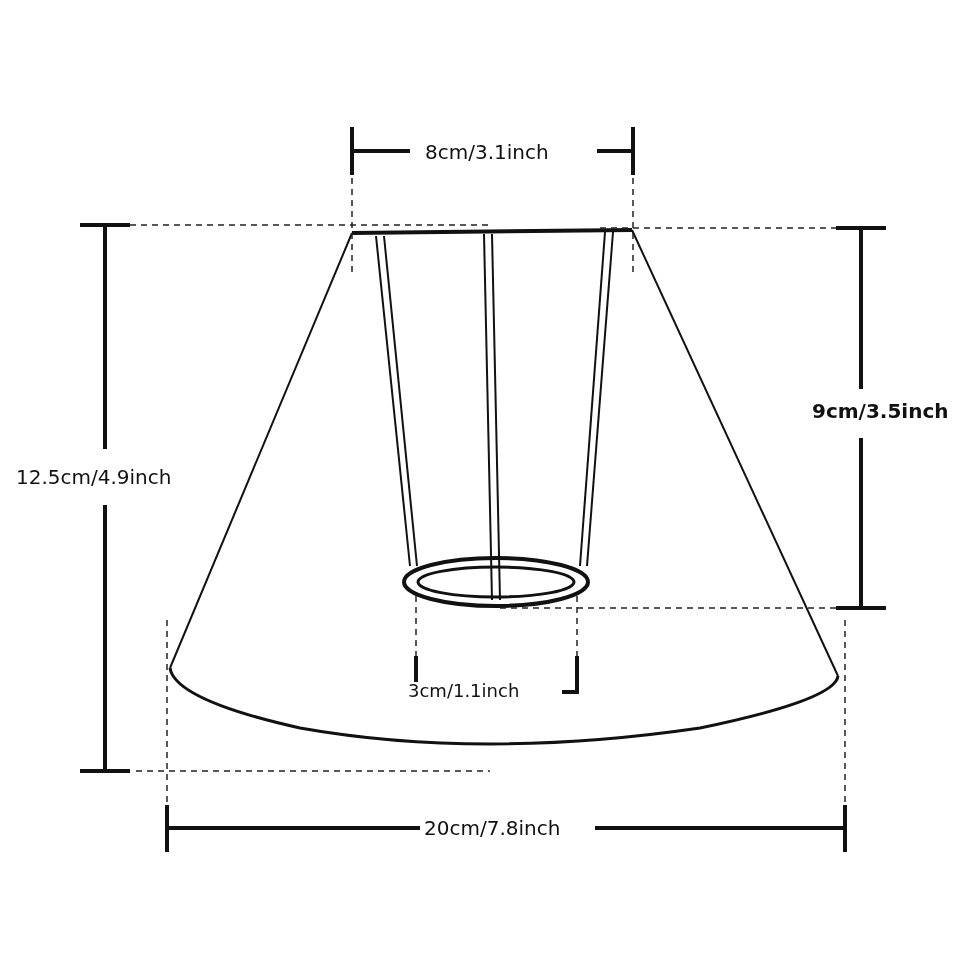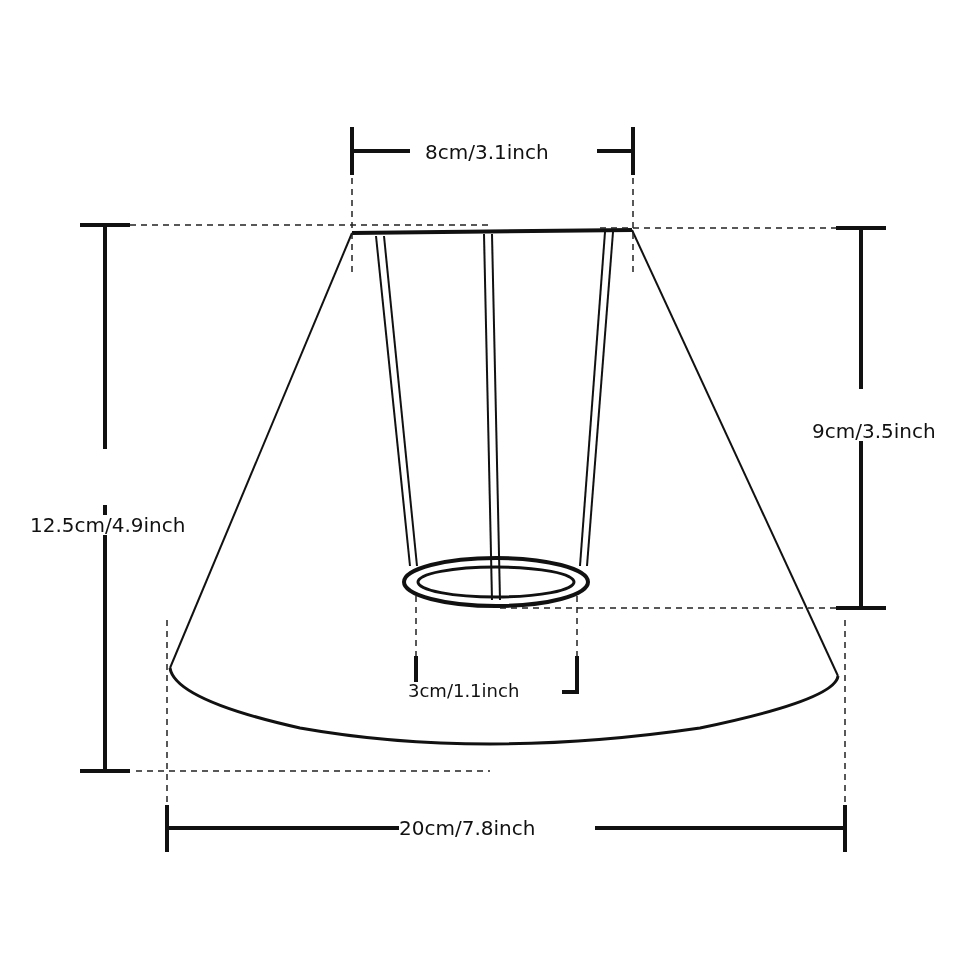--- a/index.html
+++ b/index.html
@@ -67,17 +67,17 @@
         <path d="M577 656 L577 692 L562 692"></path>
 
       <path d="M167 805 L167 852"></path>
         <path d="M845 805 L845 852"></path>
       <path d="M167 828 L420 828"></path>
         <path d="M595 828 L845 828"></path>
     </g>
   </svg>
 
   <span class="lbl" style="left:425px; top:142px;">8cm/3.1inch</span>
-  <span class="lbl" style="left:30px; top:467px;margin-top:48px;">12.5cm/4.9inch</span>
-  <span class="lbl" style="left:812px; top:421px;">9cm/3.5inch</span>
+  <span class="lbl" style="left:16px; top:467px;">12.5cm/4.9inch</span>
+  <span class="lbl" style="left:812px; top:401px;font-weight:bold;">9cm/3.5inch</span>
   <span class="lbl" style="left:408px; top:682px; font-size:18px;">3cm/1.1inch</span>
-  <span class="lbl" style="left:399px; top:818px;">20cm/7.8inch</span>
+  <span class="lbl" style="left:424px; top:818px;">20cm/7.8inch</span>
 </div>
 
 </body></html>

